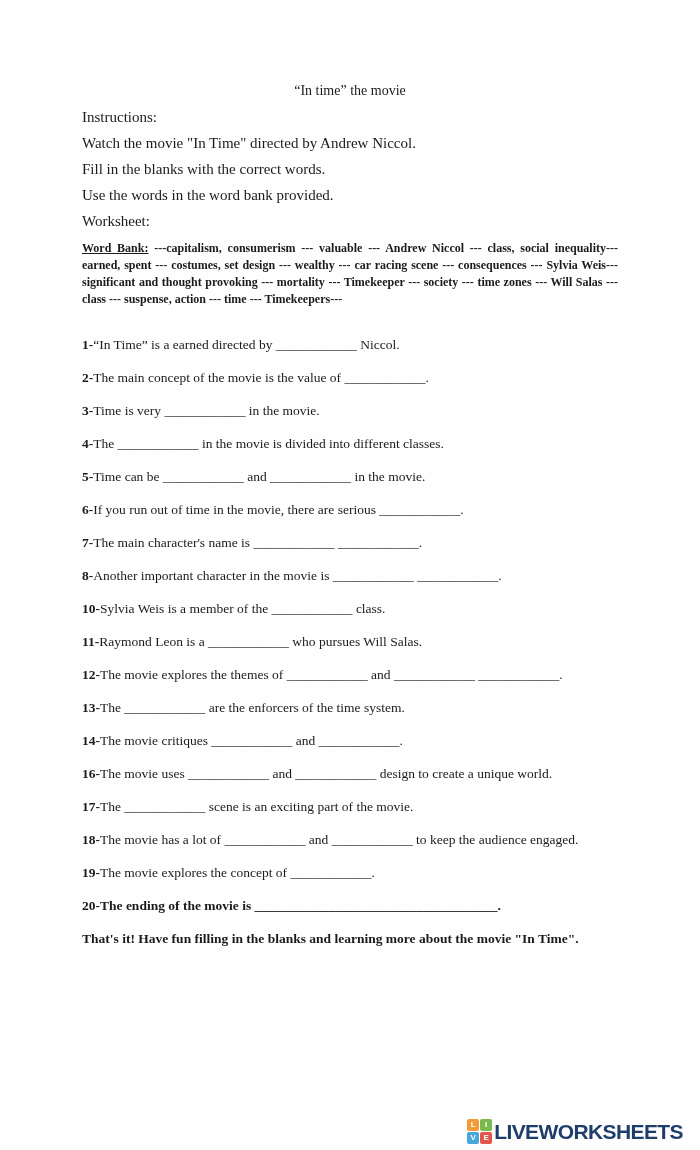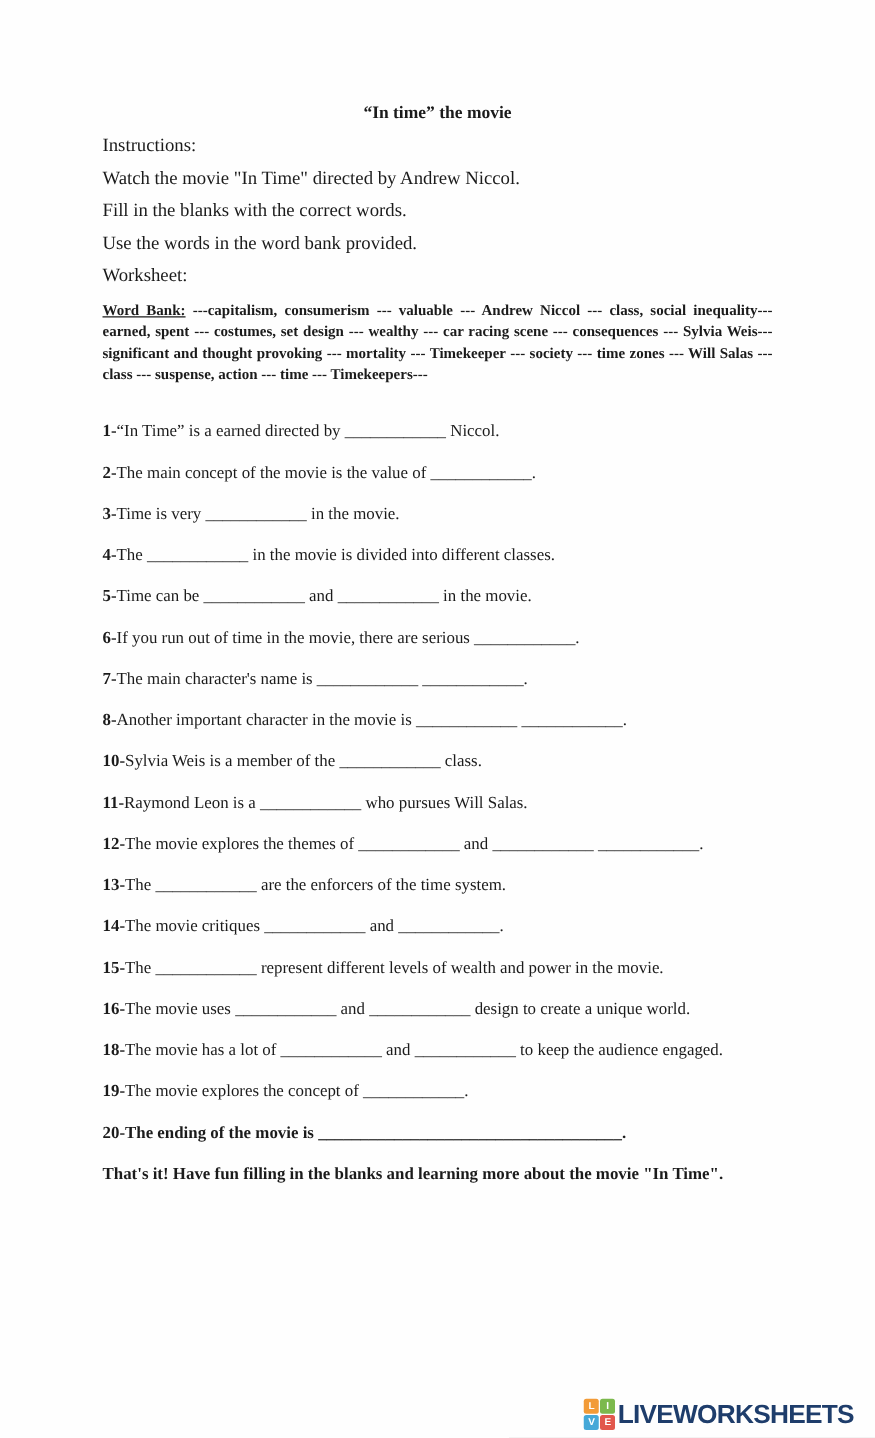--- a/index.html
+++ b/index.html
@@ -14,21 +14,21 @@
     overflow: hidden;
   }
   .content {
     position: absolute;
     left: 82px;
     top: 84px;
     width: 536px;
   }
   .title {
     font-size: 14px;
-    font-weight: bold;
+    font-weight: normal;
     text-align: center;
     line-height: 14px;
     margin: 0 0 12px 0;
   }
   .line {
     font-size: 15px;
     line-height: 14px;
     margin: 12px 0 12px 0;
   }
   .wordbank {
@@ -111,22 +111,22 @@
       <p class="q"><span class="qn">4-</span><span>The ____________ in the movie is divided into different classes.</span></p>
       <p class="q"><span class="qn">5-</span><span>Time can be ____________ and ____________ in the movie.</span></p>
       <p class="q"><span class="qn">6-</span><span>If you run out of time in the movie, there are serious ____________.</span></p>
       <p class="q"><span class="qn">7-</span><span>The main character's name is ____________ ____________.</span></p>
       <p class="q"><span class="qn">8-</span><span>Another important character in the movie is ____________ ____________.</span></p>
       <p class="q"><span class="qn">10-</span><span>Sylvia Weis is a member of the ____________ class.</span></p>
       <p class="q"><span class="qn">11-</span><span>Raymond Leon is a ____________ who pursues Will Salas.</span></p>
       <p class="q"><span class="qn">12-</span><span>The movie explores the themes of ____________ and ____________ ____________.</span></p>
       <p class="q"><span class="qn">13-</span><span>The ____________ are the enforcers of the time system.</span></p>
       <p class="q"><span class="qn">14-</span><span>The movie critiques ____________ and ____________.</span></p>
-      <p class="q"><span class="qn">15-</span><span>The ____________ represent different levels of wealth and power in the movie.</span></p>
       <p class="q"><span class="qn">16-</span><span>The movie uses ____________ and ____________ design to create a unique world.</span></p>
+      <p class="q"><span class="qn">17-</span><span>The ____________ scene is an exciting part of the movie.</span></p>
       <p class="q"><span class="qn">18-</span><span>The movie has a lot of ____________ and ____________ to keep the audience engaged.</span></p>
       <p class="q"><span class="qn">19-</span><span>The movie explores the concept of ____________.</span></p>
       <p class="q qbold"><span class="qn">20-</span><span>The ending of the movie is ____________________________________.</span></p>
     </div>
 
     <p class="footer-line">That's it! Have fun filling in the blanks and learning more about the movie "In Time".</p>
   </div>
 
   <div class="logo">
     <div class="logo-grid">

